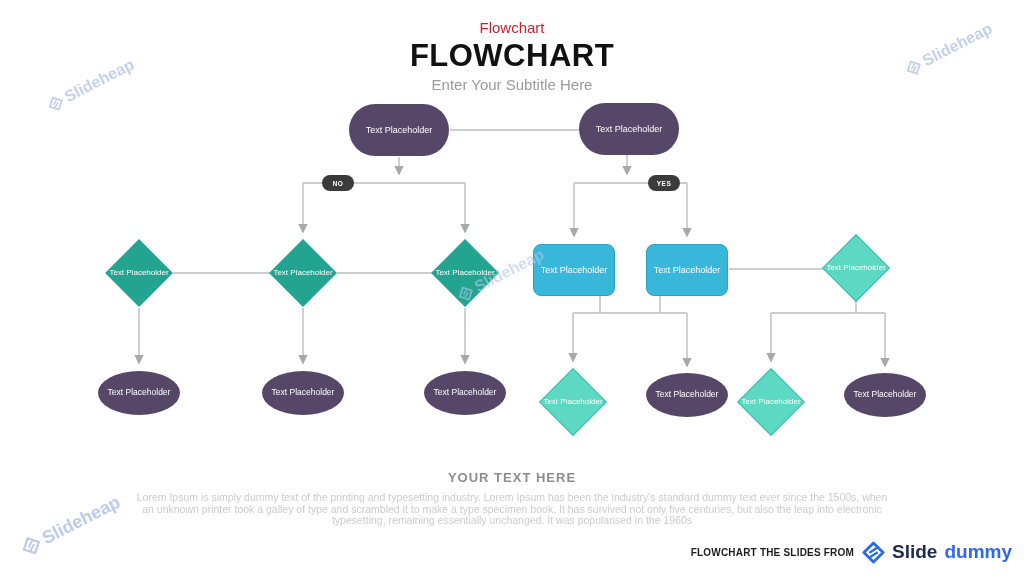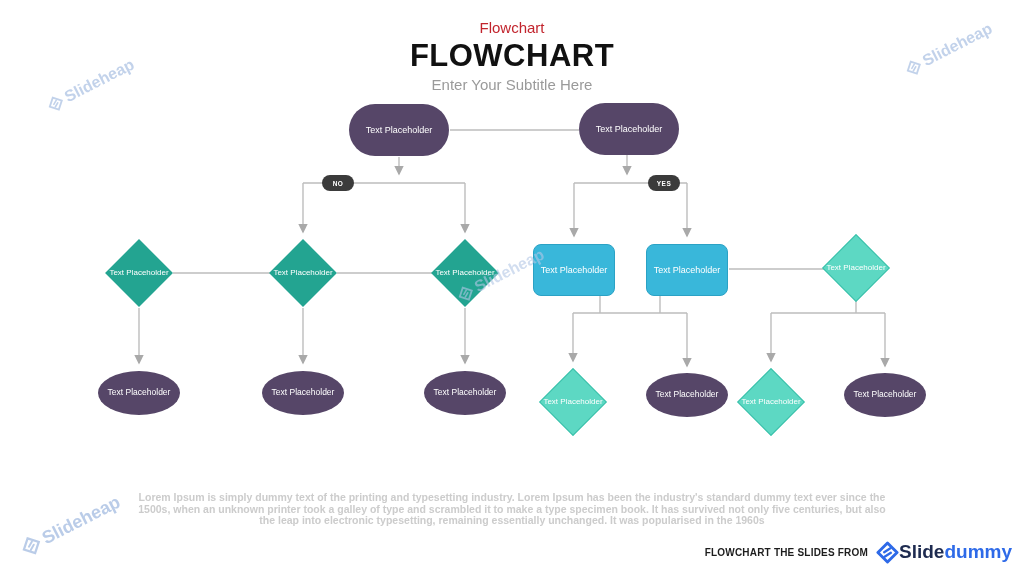--- a/index.html
+++ b/index.html
@@ -38,26 +38,26 @@
   .wm{display:flex;align-items:center;gap:3px;color:#b3c7e6;font-size:16px;
     font-weight:700;transform:rotate(-27deg);transform-origin:left center;
     opacity:.8;z-index:4;pointer-events:none;white-space:nowrap;}
   .wm svg{display:block;}
   .wm.big{font-size:18px;opacity:.9;}
   .wm.faint{opacity:.6;}
   
   .body-heading{left:132px;top:470px;width:760px;text-align:center;color:#8d8d8d;
     font-size:13px;font-weight:700;letter-spacing:1px;}
   .body-para{left:132px;top:492px;width:760px;text-align:center;color:#cccccc;
-    font-size:10.5px;line-height:11.5px;font-weight:bold;}
+    font-size:10.5px;line-height:11.5px;}
   
   .footer{left:744px;top:538px;width:268px;height:28px;display:flex;
     align-items:center;justify-content:flex-end;gap:8px;}
   .dl-text{color:#1d1d1d;font-size:10px;font-weight:700;letter-spacing:.2px;white-space:nowrap;}
-  .brand{display:flex;align-items:center;gap:0;font-size:19px;font-weight:700;white-space:nowrap;}
+  .brand{display:flex;align-items:center;gap:7px;font-size:19px;font-weight:700;white-space:nowrap;}
   .brand .slide{color:#1e2b50;}
   .brand .heap{color:#2e6ae8;}
 </style>
 </head>
 <body>
 
 <div id="canvas">
 
   <svg id="wires" class="abs" width="1024" height="576" viewBox="0 0 1024 576">
     <defs>
@@ -185,20 +185,21 @@
     <span>Slideheap</span>
   </div>
   <div class="abs wm big" style="left:22px;top:540px;">
     <svg width="21" height="21" viewBox="0 0 24 24">
       <path d="M12 2.5 L21.5 12 L12 21.5 L2.5 12 Z" fill="none" stroke="#b3c7e6" stroke-width="2.6"></path>
       <path d="M14.8 8 L9 11.8 M9.2 16 L15 12.2" stroke="#b3c7e6" stroke-width="2.2" stroke-linecap="round" fill="none"></path>
     </svg>
     <span>Slideheap</span>
   </div>
 
+  <div class="abs body-heading">YOUR TEXT HERE</div>
   <div class="abs body-para">Lorem Ipsum is simply dummy text of the printing and typesetting industry. Lorem Ipsum has been the industry's standard dummy text ever since the 1500s, when an unknown printer took a galley of type and scrambled it to make a type specimen book. It has survived not only five centuries, but also the leap into electronic typesetting, remaining essentially unchanged. It was popularised in the 1960s</div>
 
   <div class="abs footer">
     <span class="dl-text">FLOWCHART THE SLIDES FROM</span>
     <span class="brand">
       <svg width="23" height="23" viewBox="0 0 24 24">
         <path d="M12 2 L22 12 L12 22 L2 12 Z" fill="none" stroke="#2e6ae8" stroke-width="3" stroke-linejoin="round"></path>
         <path d="M15 7.5 L8.5 11.7 M9 16.5 L15.5 12.3" stroke="#2e6ae8" stroke-width="2.4" stroke-linecap="round" fill="none"></path>
       </svg>
       <span class="slide">Slide</span>

